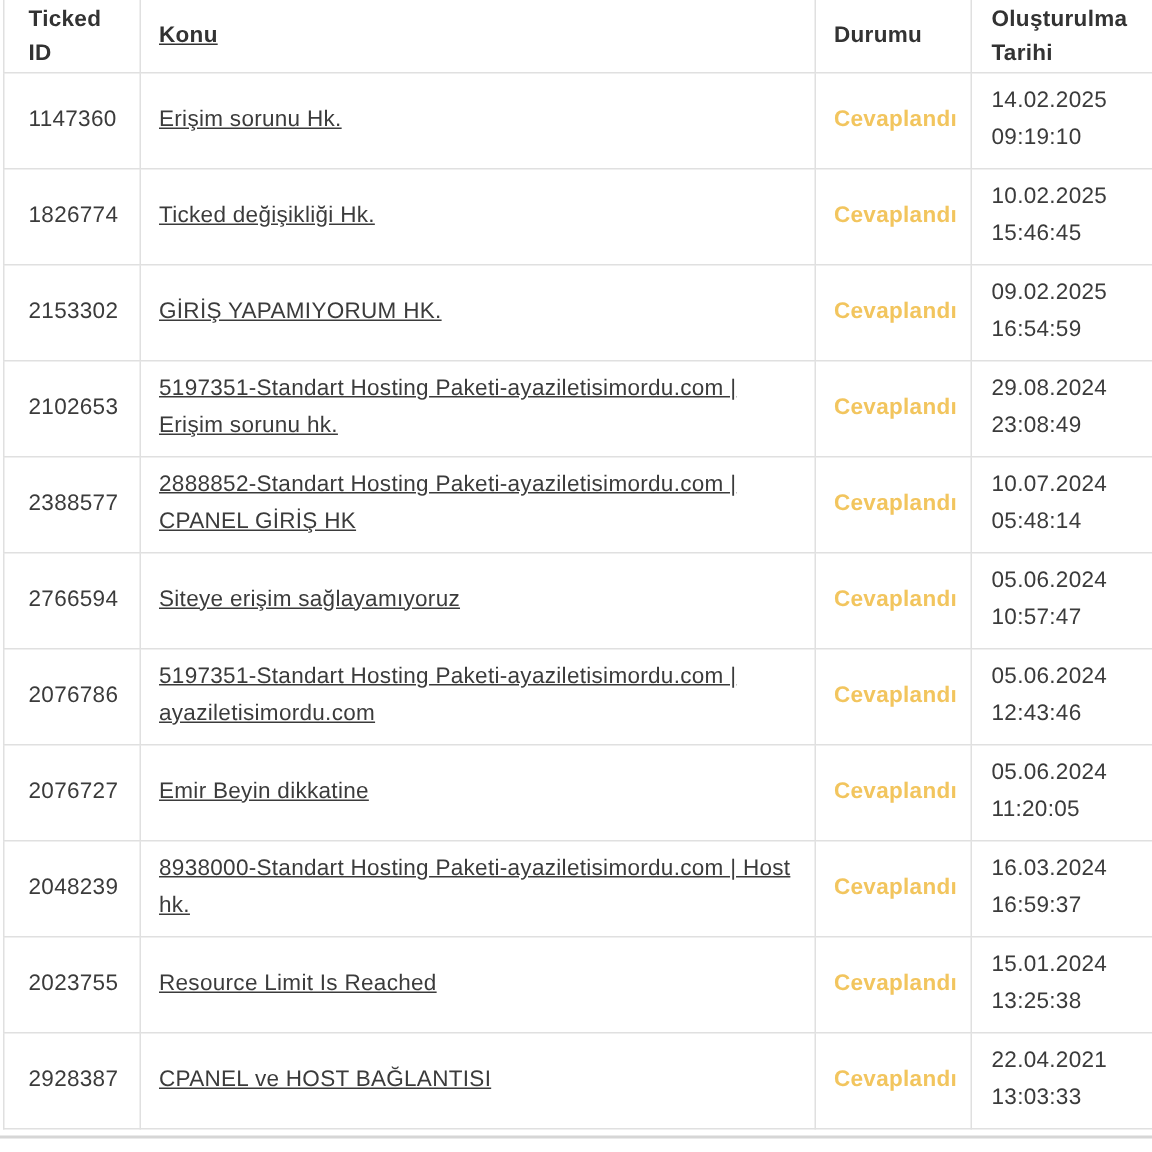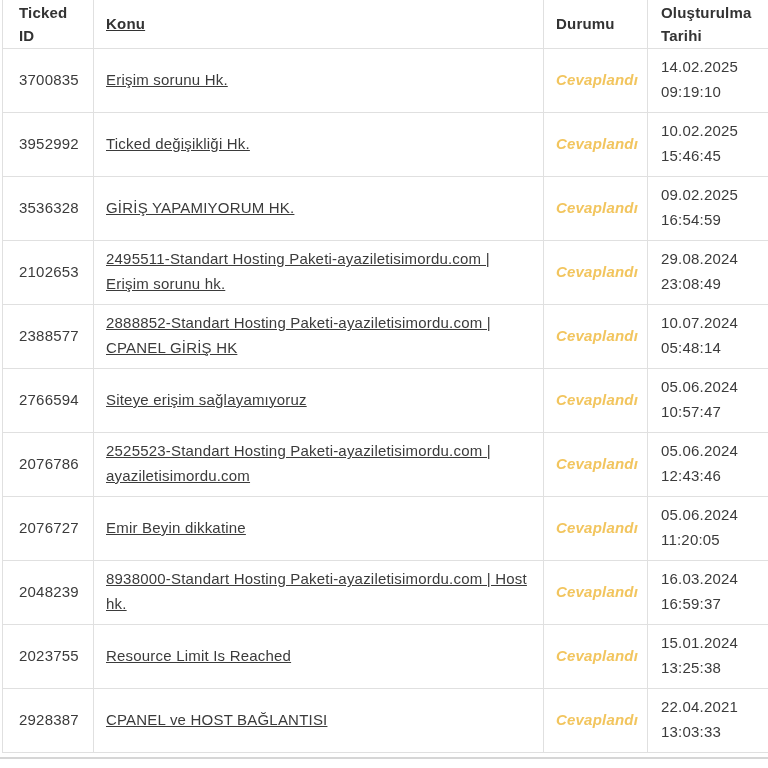--- a/index.html
+++ b/index.html
@@ -47,21 +47,20 @@
     letter-spacing: 0.2px;
   }
   .cell-id      { padding-left: 16px; padding-right: 6px; }
   .cell-subject { padding-left: 12px; padding-right: 14px; text-decoration: underline; }
   .cell-status  { padding-left: 12px; padding-right: 0; }
   .cell-date    { padding-left: 13px; padding-right: 6px; }
 
   .status-text {
     color: #f2c55e;
     font-weight: 600;
-    font-style: italic;
   }
   .date-line, .time-line { display: block; }
 
   .bottom-divider {
     width: 768px;
     height: 2px;
     background: #d6d6d6;
     margin-top: 4px;
   }
 </style>
@@ -79,49 +78,49 @@
     <thead>
       <tr>
         <th class="cell-id">Ticked ID</th>
         <th class="cell-subject">Konu</th>
         <th class="cell-status">Durumu</th>
         <th class="cell-date">Oluşturulma Tarihi</th>
       </tr>
     </thead>
     <tbody>
       <tr>
-        <td class="cell-id">3700835</td>
+        <td class="cell-id">1147360</td>
         <td class="cell-subject">Erişim sorunu Hk.</td>
         <td class="cell-status"><span class="status-text">Cevaplandı</span></td>
         <td class="cell-date">
           <span class="date-line">14.02.2025</span>
           <span class="time-line">09:19:10</span>
         </td>
       </tr>
       <tr>
-        <td class="cell-id">3952992</td>
+        <td class="cell-id">1826774</td>
         <td class="cell-subject">Ticked değişikliği Hk.</td>
         <td class="cell-status"><span class="status-text">Cevaplandı</span></td>
         <td class="cell-date">
           <span class="date-line">10.02.2025</span>
           <span class="time-line">15:46:45</span>
         </td>
       </tr>
       <tr>
-        <td class="cell-id">3536328</td>
+        <td class="cell-id">2153302</td>
         <td class="cell-subject">GİRİŞ YAPAMIYORUM HK.</td>
         <td class="cell-status"><span class="status-text">Cevaplandı</span></td>
         <td class="cell-date">
           <span class="date-line">09.02.2025</span>
           <span class="time-line">16:54:59</span>
         </td>
       </tr>
       <tr>
         <td class="cell-id">2102653</td>
-        <td class="cell-subject">2495511-Standart Hosting Paketi-ayaziletisimordu.com | Erişim sorunu hk.</td>
+        <td class="cell-subject">5197351-Standart Hosting Paketi-ayaziletisimordu.com | Erişim sorunu hk.</td>
         <td class="cell-status"><span class="status-text">Cevaplandı</span></td>
         <td class="cell-date">
           <span class="date-line">29.08.2024</span>
           <span class="time-line">23:08:49</span>
         </td>
       </tr>
       <tr>
         <td class="cell-id">2388577</td>
         <td class="cell-subject">2888852-Standart Hosting Paketi-ayaziletisimordu.com | CPANEL GİRİŞ HK</td>
         <td class="cell-status"><span class="status-text">Cevaplandı</span></td>
@@ -134,21 +133,21 @@
         <td class="cell-id">2766594</td>
         <td class="cell-subject">Siteye erişim sağlayamıyoruz</td>
         <td class="cell-status"><span class="status-text">Cevaplandı</span></td>
         <td class="cell-date">
           <span class="date-line">05.06.2024</span>
           <span class="time-line">10:57:47</span>
         </td>
       </tr>
       <tr>
         <td class="cell-id">2076786</td>
-        <td class="cell-subject">2525523-Standart Hosting Paketi-ayaziletisimordu.com | ayaziletisimordu.com</td>
+        <td class="cell-subject">5197351-Standart Hosting Paketi-ayaziletisimordu.com | ayaziletisimordu.com</td>
         <td class="cell-status"><span class="status-text">Cevaplandı</span></td>
         <td class="cell-date">
           <span class="date-line">05.06.2024</span>
           <span class="time-line">12:43:46</span>
         </td>
       </tr>
       <tr>
         <td class="cell-id">2076727</td>
         <td class="cell-subject">Emir Beyin dikkatine</td>
         <td class="cell-status"><span class="status-text">Cevaplandı</span></td>

